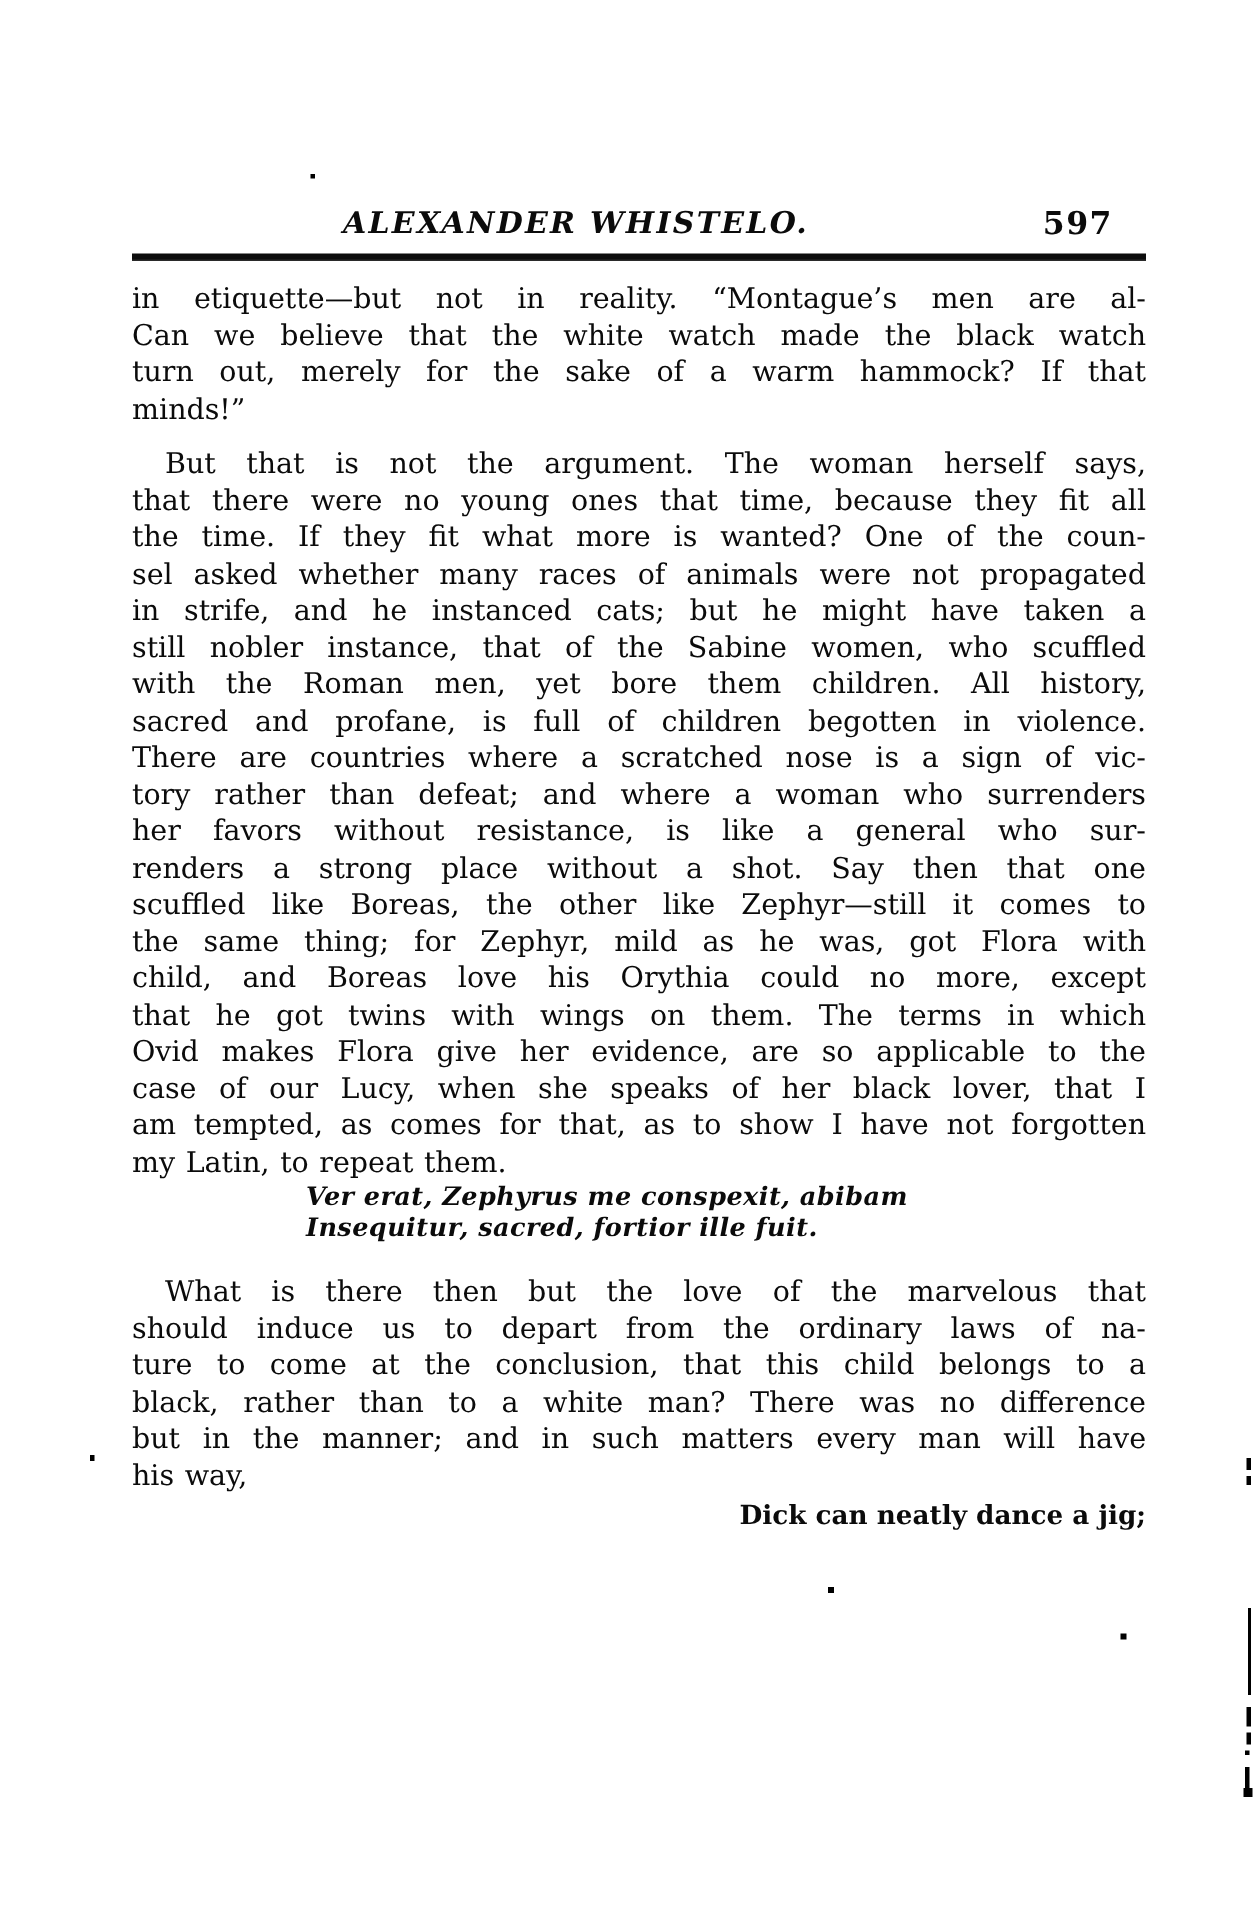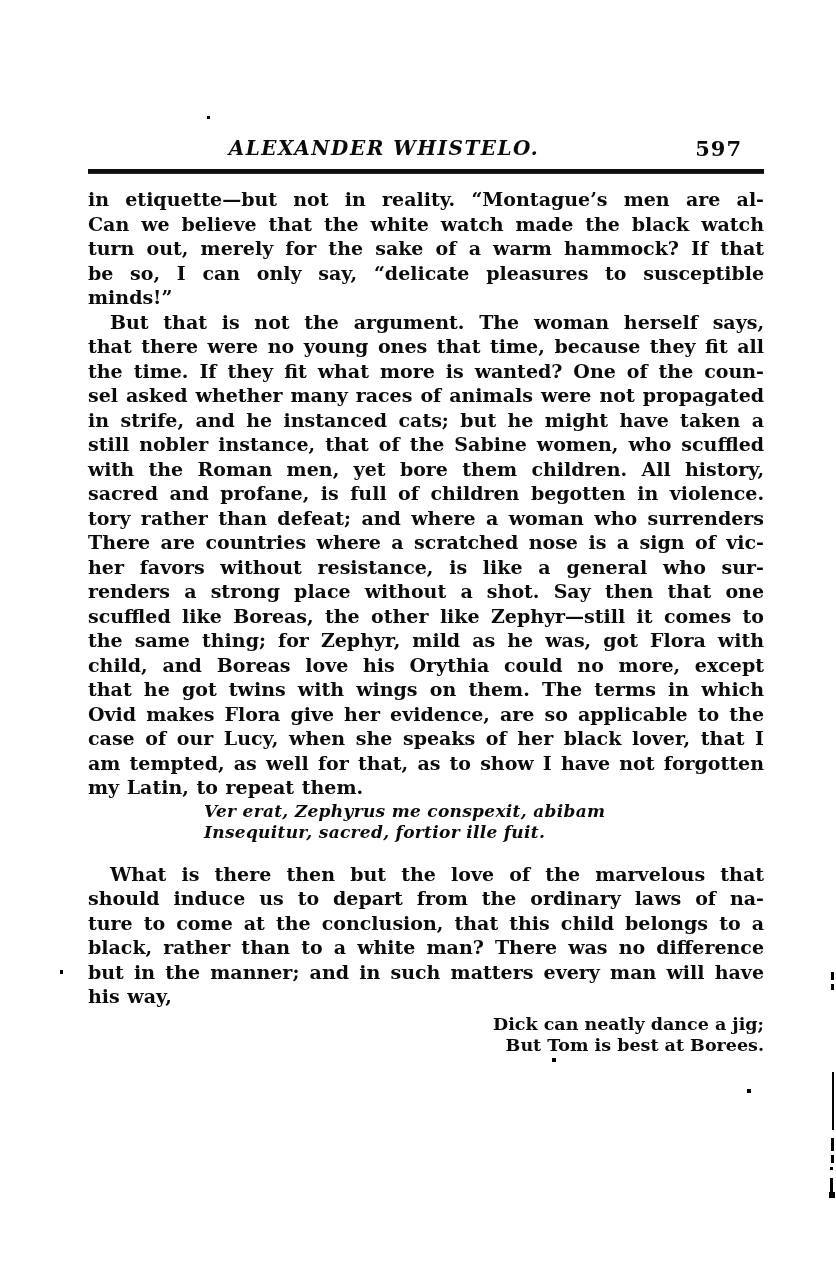--- a/index.html
+++ b/index.html
@@ -41,33 +41,33 @@
     letter-spacing: 1px;
   }
   .head-rule {
     margin-top: 7px;
     height: 4px;
     background: #0d0d0d;
     border-bottom: 1px solid #2a2a2a;
   }
   .blocks { margin-top: 13px; }
   .block.body .line {
-    font-weight: 700;
+    font-weight: 400;
     font-size: 19px;
     line-height: 24.5px;
     text-align: justify;
     text-align-last: justify;
     word-spacing: 1px;
   }
   .block.body .line.last {
     text-align: left;
     text-align-last: left;
   }
   .block.body .line.first { text-indent: 22px; }
-  .block.body + .block.body { }
+  .block.body + .block.body { margin-top: 12px; }
   .block.verse {
     margin-top: 1px;
     margin-left: 116px;
   }
   .block.verse .line {
     font-style: italic;
     font-weight: 700;
     font-size: 17px;
     line-height: 21px;
     letter-spacing: 0.3px;
@@ -100,60 +100,58 @@
       <span class="folio">597</span>
     </div>
 
     <div class="head-rule"></div>
 
     <div class="blocks">
         <div class="block body">
           <div class="line">in etiquette—but not in reality. “Montague’s men are al-</div>
           <div class="line">Can we believe that the white watch made the black watch</div>
           <div class="line">turn out, merely for the sake of a warm hammock? If that</div>
-          <div class="line">be so, I can only say, “delicate pleasures to susceptible</div>
           <div class="line last">minds!”</div>
         </div>
         <div class="block body">
           <div class="line first">But that is not the argument. The woman herself says,</div>
           <div class="line">that there were no young ones that time, because they fit all</div>
           <div class="line">the time. If they fit what more is wanted? One of the coun-</div>
           <div class="line">sel asked whether many races of animals were not propagated</div>
           <div class="line">in strife, and he instanced cats; but he might have taken a</div>
           <div class="line">still nobler instance, that of the Sabine women, who scuffled</div>
           <div class="line">with the Roman men, yet bore them children. All history,</div>
           <div class="line">sacred and profane, is full of children begotten in violence.</div>
+          <div class="line">There are countries where a scratched nose is a sign of vic-</div>
           <div class="line">tory rather than defeat; and where a woman who surrenders</div>
-          <div class="line">There are countries where a scratched nose is a sign of vic-</div>
           <div class="line">her favors without resistance, is like a general who sur-</div>
           <div class="line">renders a strong place without a shot. Say then that one</div>
           <div class="line">scuffled like Boreas, the other like Zephyr—still it comes to</div>
           <div class="line">the same thing; for Zephyr, mild as he was, got Flora with</div>
           <div class="line">child, and Boreas love his Orythia could no more, except</div>
           <div class="line">that he got twins with wings on them. The terms in which</div>
           <div class="line">Ovid makes Flora give her evidence, are so applicable to the</div>
           <div class="line">case of our Lucy, when she speaks of her black lover, that I</div>
-          <div class="line">am tempted, as well for that, as to show I have not forgotten</div>
+          <div class="line">am tempted, as comes for that, as to show I have not forgotten</div>
           <div class="line last">my Latin, to repeat them.</div>
         </div>
         <div class="block verse">
           <div class="line">Ver erat, Zephyrus me conspexit, abibam</div>
           <div class="line">Insequitur, sacred, fortior ille fuit.</div>
         </div>
         <div class="block body after-verse">
           <div class="line first">What is there then but the love of the marvelous that</div>
           <div class="line">should induce us to depart from the ordinary laws of na-</div>
           <div class="line">ture to come at the conclusion, that this child belongs to a</div>
           <div class="line">black, rather than to a white man? There was no difference</div>
           <div class="line">but in the manner; and in such matters every man will have</div>
           <div class="line last">his way,</div>
         </div>
         <div class="block couplet">
           <div class="line">Dick can neatly dance a jig;</div>
-          <div class="line">But Tom is best at Borees.</div>
         </div>
       </div>
 
   </div>
 
   <div class="artifact" style="left:207px; top:116px; width:3px; height:3px;"></div>
   <div class="artifact" style="left:60px;  top:970px; width:3px; height:4px;"></div>
   <div class="artifact" style="left:552px; top:1058px; width:4px; height:4px;"></div>
   <div class="artifact" style="left:747px; top:1089px; width:4px; height:4px;"></div>
 

